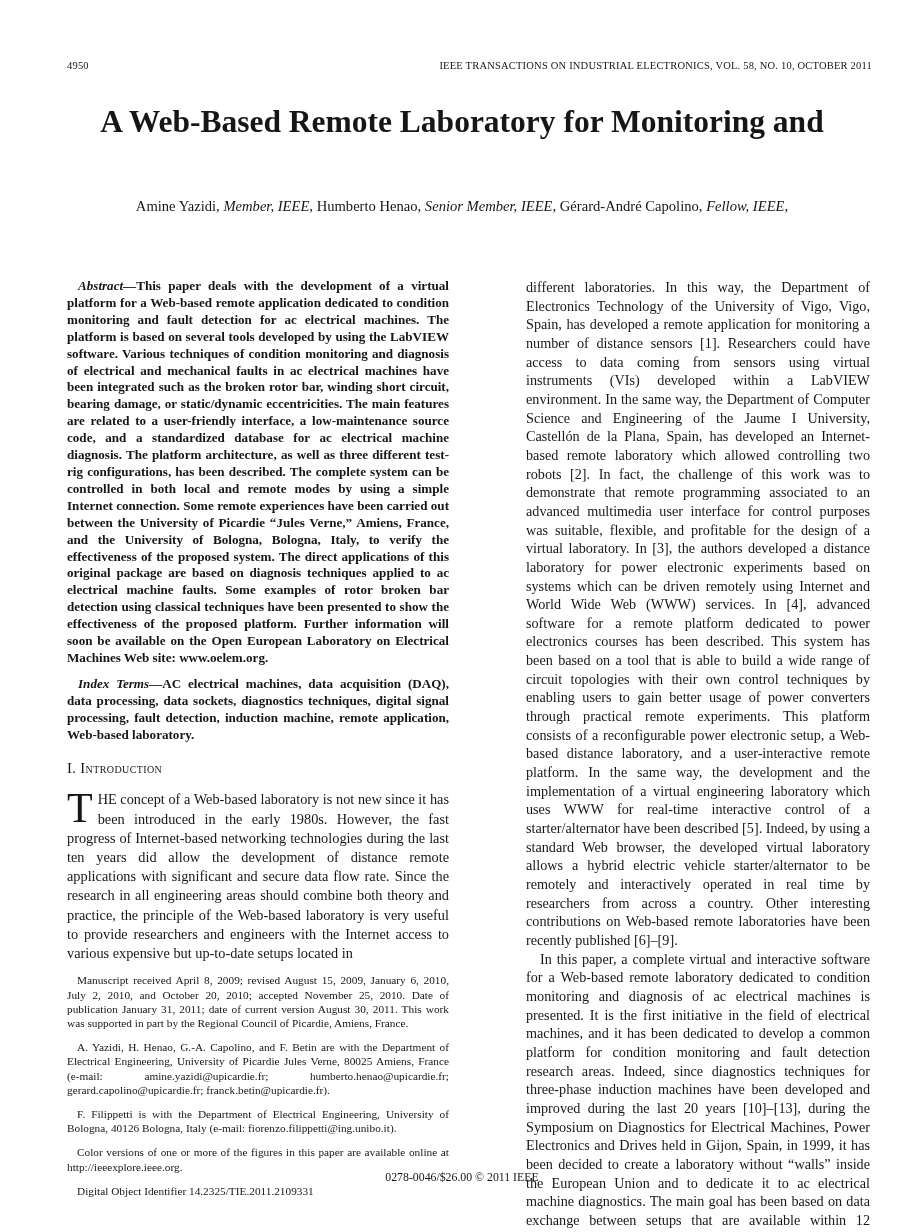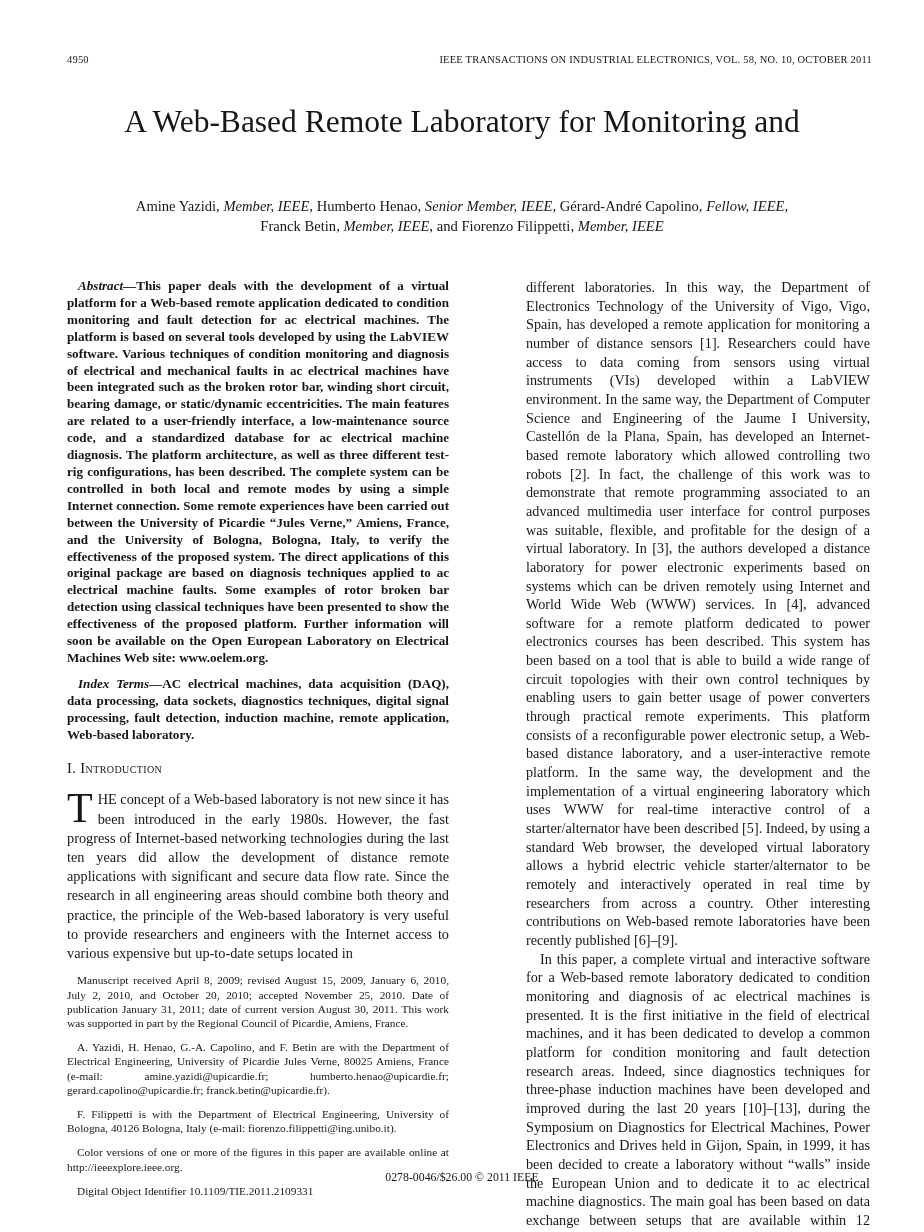--- a/index.html
+++ b/index.html
@@ -7,28 +7,28 @@
   body {
     background: #ffffff;
     color: #161616;
     font-family: "Liberation Serif", "DejaVu Serif", serif;
     position: relative;
     overflow: hidden;
   }
   .page { position: absolute; inset: 0; }
 
   .running-head {
-    position: absolute; top: 54px; left: 67px; right: 52px;
+    position: absolute; top: 60px; left: 67px; right: 52px;
     display: flex; justify-content: space-between; align-items: baseline;
     font-size: 10.5px; letter-spacing: 0.2px;
   }
 
   .title {
     position: absolute; top: 100px; left: 30px; right: 30px;
-    text-align: center; font-weight: normal;
+    text-align: center; font-weight: bold;
     font-size: 31.5px; line-height: 44px;
   }
   .title .tl { display: block; }
 
   .authors {
     position: absolute; top: 196px; left: 45px; right: 45px;
     text-align: center; font-size: 14.6px; line-height: 20px;
   }
   .authors .it { font-style: italic; margin-top: 28px; }
 
@@ -78,40 +78,39 @@
     <span>4950</span>
     <span>IEEE TRANSACTIONS ON INDUSTRIAL ELECTRONICS, VOL. 58, NO. 10, OCTOBER 2011</span>
   </header>
 
   <h1 class="title">
     <span class="tl">A Web-Based Remote Laboratory for Monitoring and</span>
   </h1>
 
   <div class="authors">
     <div><span>Amine Yazidi, </span><span class="it">Member, IEEE</span><span>, Humberto Henao, </span><span class="it">Senior Member, IEEE</span><span>, Gérard-André Capolino, </span><span class="it">Fellow, IEEE</span><span>,</span></div>
-    <div><span>Franck Betin, </span><span class="it">Member, IEEE</span><span>, and Fiorenzo Filippetti, </span><span class="it">Member, IEEE</span></div>
   </div>
 
   <div class="columns">
 
     <div class="col col-left">
       <p class="abstract"><span class="plabel">Abstract—</span><span>This paper deals with the development of a virtual platform for a Web-based remote application dedicated to condition monitoring and fault detection for ac electrical machines. The platform is based on several tools developed by using the LabVIEW software. Various techniques of condition monitoring and diagnosis of electrical and mechanical faults in ac electrical machines have been integrated such as the broken rotor bar, winding short circuit, bearing damage, or static/dynamic eccentricities. The main features are related to a user-friendly interface, a low-maintenance source code, and a standardized database for ac electrical machine diagnosis. The platform architecture, as well as three different test-rig configurations, has been described. The complete system can be controlled in both local and remote modes by using a simple Internet connection. Some remote experiences have been carried out between the University of Picardie “Jules Verne,” Amiens, France, and the University of Bologna, Bologna, Italy, to verify the effectiveness of the proposed system. The direct applications of this original package are based on diagnosis techniques applied to ac electrical machine faults. Some examples of rotor broken bar detection using classical techniques have been presented to show the effectiveness of the proposed platform. Further information will soon be available on the Open European Laboratory on Electrical Machines Web site: www.oelem.org.</span></p>
 
       <p class="index-terms"><span class="plabel">Index Terms—</span><span>AC electrical machines, data acquisition (DAQ), data processing, data sockets, diagnostics techniques, digital signal processing, fault detection, induction machine, remote application, Web-based laboratory.</span></p>
 
       <h2 class="sec-heading">I. Introduction</h2>
 
       <p class="intro"><span class="dropcap">T</span><span>HE concept of a Web-based laboratory is not new since it has been introduced in the early 1980s. However, the fast progress of Internet-based networking technologies during the last ten years did allow the development of distance remote applications with significant and secure data flow rate. Since the research in all engineering areas should combine both theory and practice, the principle of the Web-based laboratory is very useful to provide researchers and engineers with the Internet access to various expensive but up-to-date setups located in</span></p>
 
       <div class="footnotes">
           <p class="footnote">Manuscript received April 8, 2009; revised August 15, 2009, January 6, 2010, July 2, 2010, and October 20, 2010; accepted November 25, 2010. Date of publication January 31, 2011; date of current version August 30, 2011. This work was supported in part by the Regional Council of Picardie, Amiens, France.</p>
           <p class="footnote">A. Yazidi, H. Henao, G.-A. Capolino, and F. Betin are with the Department of Electrical Engineering, University of Picardie Jules Verne, 80025 Amiens, France (e-mail: amine.yazidi@upicardie.fr; humberto.henao@upicardie.fr; gerard.capolino@upicardie.fr; franck.betin@upicardie.fr).</p>
           <p class="footnote">F. Filippetti is with the Department of Electrical Engineering, University of Bologna, 40126 Bologna, Italy (e-mail: fiorenzo.filippetti@ing.unibo.it).</p>
           <p class="footnote">Color versions of one or more of the figures in this paper are available online at http://ieeexplore.ieee.org.</p>
-          <p class="footnote">Digital Object Identifier 10.1109/TIE.2011.2109331</p>
+          <p class="footnote">Digital Object Identifier 14.2325/TIE.2011.2109331</p>
         </div>
     </div>
 
     <div class="col col-right">
         <p class="body-p">different laboratories. In this way, the Department of Electronics Technology of the University of Vigo, Vigo, Spain, has developed a remote application for monitoring a number of distance sensors [1]. Researchers could have access to data coming from sensors using virtual instruments (VIs) developed within a LabVIEW environment. In the same way, the Department of Computer Science and Engineering of the Jaume I University, Castellón de la Plana, Spain, has developed an Internet-based remote laboratory which allowed controlling two robots [2]. In fact, the challenge of this work was to demonstrate that remote programming associated to an advanced multimedia user interface for control purposes was suitable, flexible, and profitable for the design of a virtual laboratory. In [3], the authors developed a distance laboratory for power electronic experiments based on systems which can be driven remotely using Internet and World Wide Web (WWW) services. In [4], advanced software for a remote platform dedicated to power electronics courses has been described. This system has been based on a tool that is able to build a wide range of circuit topologies with their own control techniques by enabling users to gain better usage of power converters through practical remote experiments. This platform consists of a reconfigurable power electronic setup, a Web-based distance laboratory, and a user-interactive remote platform. In the same way, the development and the implementation of a virtual engineering laboratory which uses WWW for real-time interactive control of a starter/alternator have been described [5]. Indeed, by using a standard Web browser, the developed virtual laboratory allows a hybrid electric vehicle starter/alternator to be remotely and interactively operated in real time by researchers from across a country. Other interesting contributions on Web-based remote laboratories have been recently published [6]–[9].</p>
         <p class="body-p">In this paper, a complete virtual and interactive software for a Web-based remote laboratory dedicated to condition monitoring and diagnosis of ac electrical machines is presented. It is the first initiative in the field of electrical machines, and it has been dedicated to develop a common platform for condition monitoring and fault detection research areas. Indeed, since diagnostics techniques for three-phase induction machines have been developed and improved during the last 20 years [10]–[13], during the Symposium on Diagnostics for Electrical Machines, Power Electronics and Drives held in Gijon, Spain, in 1999, it has been decided to create a laboratory without “walls” inside the European Union and to dedicate it to ac electrical machine diagnostics. The main goal has been based on data exchange between setups that are available within 12 countries and almost 50 research laboratories. This virtual laboratory has</p>
       </div>
 
   </div>
 

